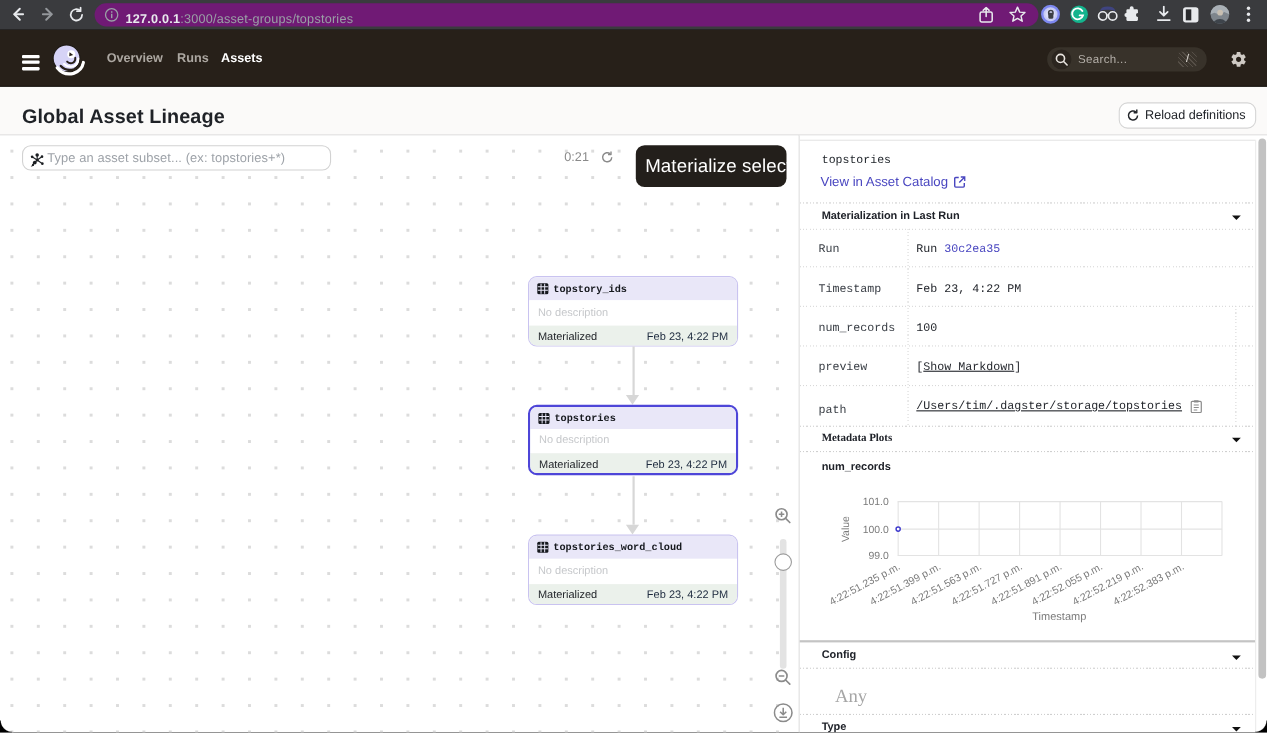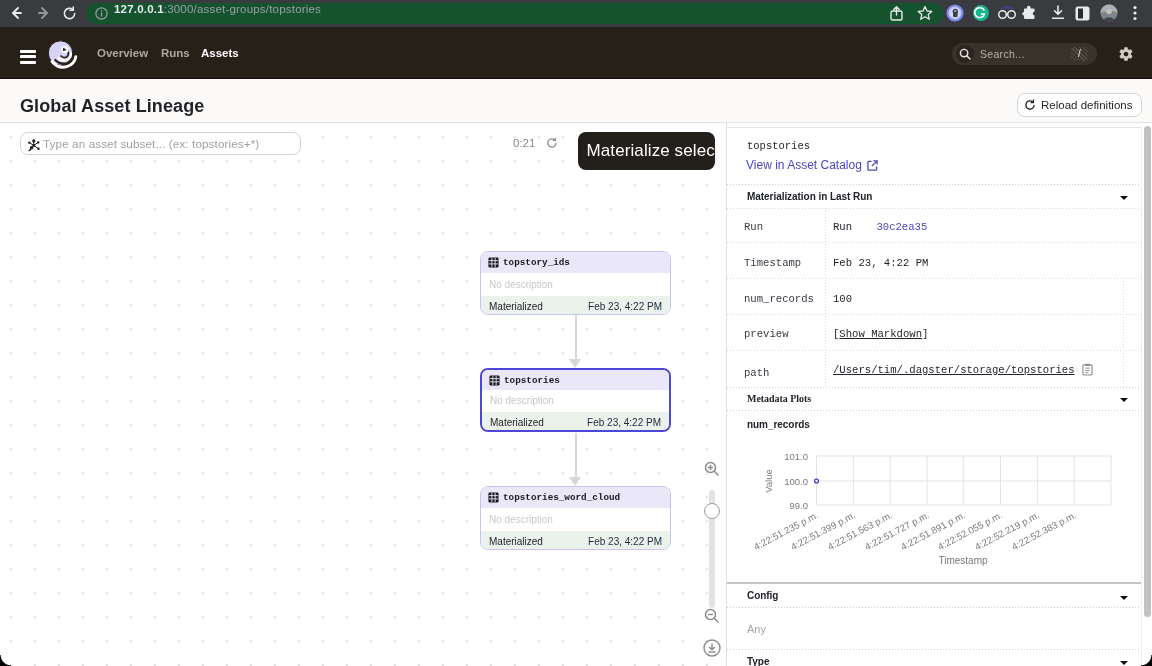--- a/index.html
+++ b/index.html
@@ -2,21 +2,21 @@
 <html><head>
 <meta charset="utf-8">
 <style>
 * { margin:0; padding:0; box-sizing:border-box; }
 html,body { width:1152px; height:666px; overflow:hidden; background:#000; }
 body { font-family:"Liberation Sans", sans-serif; position:relative; }
 
 
 #chromebar { position:absolute; left:0; top:0; width:1152px; height:27px; background:#3A3B3E; }
 #chromebar svg { position:absolute; }
-#urlpill { position:absolute; left:86px; top:3px; width:858px; height:21px; border-radius:11px; background:#14532d; display:flex; align-items:flex-start; }
+#urlpill { position:absolute; left:86px; top:3px; width:858px; height:21px; border-radius:11px; background:#701a75; display:flex; align-items:flex-end; }
 #urlpill .url { font-size:11.5px; color:#9AA0A6; margin-left:28px; letter-spacing:0.2px; }
 #urlpill .url b { color:#E8EAED; font-weight:bold; }
 
 
 #navbar { position:absolute; left:0; top:27px; width:1152px; height:52px; background:#272019; border-bottom:1px solid #14110D; }
 #navbar .navlink { position:absolute; top:0; height:52px; line-height:52px; font-size:11.5px; font-weight:700; color:#ACA7A1; }
 #navbar .navlink.active { color:#FFFFFF;text-align:center; }
 #hamb { position:absolute; left:20px; top:23px; width:15.5px; }
 #hamb div { height:2.6px; background:#FFF; margin-bottom:2.9px; border-radius:1px; }
 #searchbox { position:absolute; left:952px; top:16px; width:145px; height:22px; border-radius:11px; background:#38322A; display:flex; align-items:center; }
@@ -297,21 +297,21 @@
           <path d="M10.5 7 V10 A1 1 0 0 1 9.5 11 H2 A1 1 0 0 1 1 10 V2.5 A1 1 0 0 1 2 1.5 H5" stroke="#4946C0" stroke-width="1.4" fill="none"></path>
           <path d="M7 1 H11 V5 M11 1 L5.5 6.5" stroke="#4946C0" stroke-width="1.4" fill="none"></path>
         </svg>
     </div>
     <div class="sect-border" style="top:61px;"></div>
     <div class="sect-head" style="top:68px;">Materialization in Last Run</div>
     <div class="caret" style="top:72.5px;"></div>
 
     <div class="trow-border" style="top:85px;"></div>
     <div class="tlabel" style="top:98px;">Run</div>
-    <div class="tvalue" style="top:98px;">Run <span style="color:#4946C0;margin-left:18px;">30c2ea35</span></div>
+    <div class="tvalue" style="top:98px;">Run <span style="color:#4946C0;">30c2ea35</span></div>
     <div class="trow-border" style="top:119px;"></div>
     <div class="tlabel" style="top:134px;">Timestamp</div>
     <div class="tvalue" style="top:134px;">Feb 23, 4:22 PM</div>
     <div class="trow-border" style="top:155px;"></div>
     <div class="tlabel" style="top:170px;">num_records</div>
     <div class="tvalue" style="top:170px;">100</div>
     <div class="trow-border" style="top:191px;"></div>
     <div class="tlabel" style="top:205px;">preview</div>
     <div class="tvalue" style="top:205px;">[<span style="text-decoration:underline;">Show Markdown</span>]</div>
     <div class="trow-border" style="top:227px;"></div>
@@ -364,21 +364,21 @@
         <text transform="translate(313 69) rotate(-28)" text-anchor="end">4:22:52.219 p.m.</text>
         <text transform="translate(350 69) rotate(-28)" text-anchor="end">4:22:52.383 p.m.</text>
       </g>
       <text x="236" y="116" font-size="10" fill="#7A7A7A" font-family="Liberation Sans, sans-serif" text-anchor="middle">Timestamp</text>
     </svg>
 
     <div style="position:absolute; left:0; top:459px; width:414px; height:2px; background:#C4C4C4;"></div>
     <div class="sect-head" style="top:467px;">Config</div>
     <div class="caret" style="top:472.5px;"></div>
     <div class="sect-border" style="top:484px;"></div>
-    <div style="position:absolute; left:20px; top:500px; font-size:11px; color:#A6A6A6;">Any</div>
+    <div style="position:absolute; left:32px; top:500px; font-size:17px; color:#A6A6A6;font-family:Liberation Serif, serif;">Any</div>
     <div class="sect-border" style="top:526px;"></div>
     <div class="sect-head" style="top:533px;">Type</div>
     <div class="caret" style="top:537.5px;"></div>
 
     <div style="position:absolute; left:414px; top:4px; width:1px; height:539px; background:#ECECEC;"></div>
     <div id="sbar"></div>
   </div>
 </div>
 
 <div class="corner" id="cornerL"></div>

